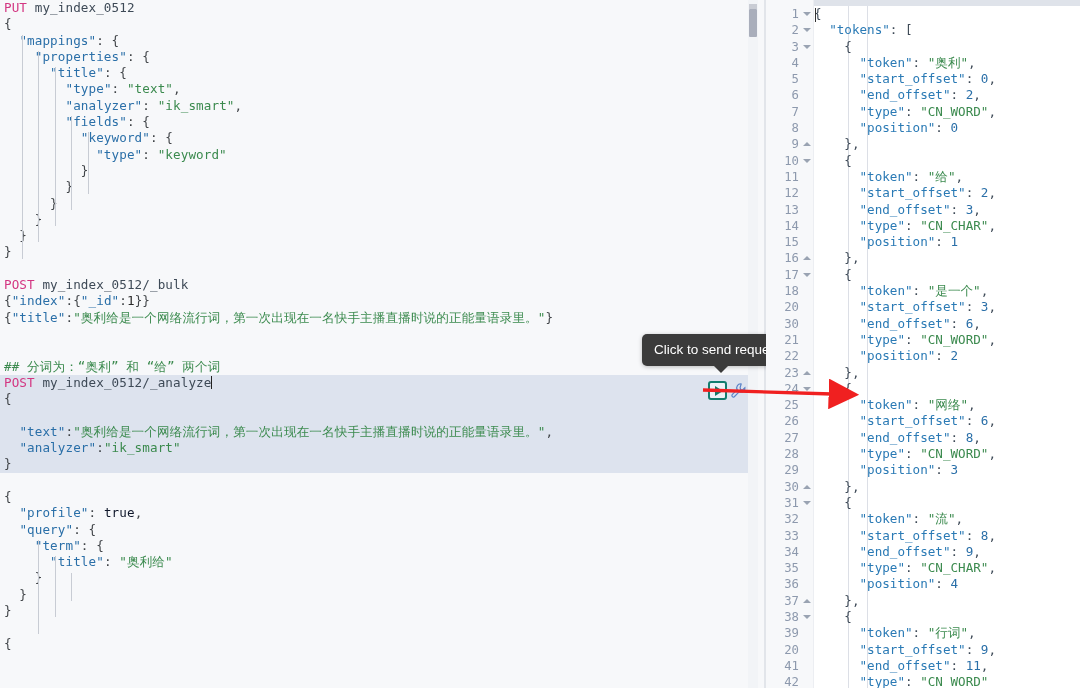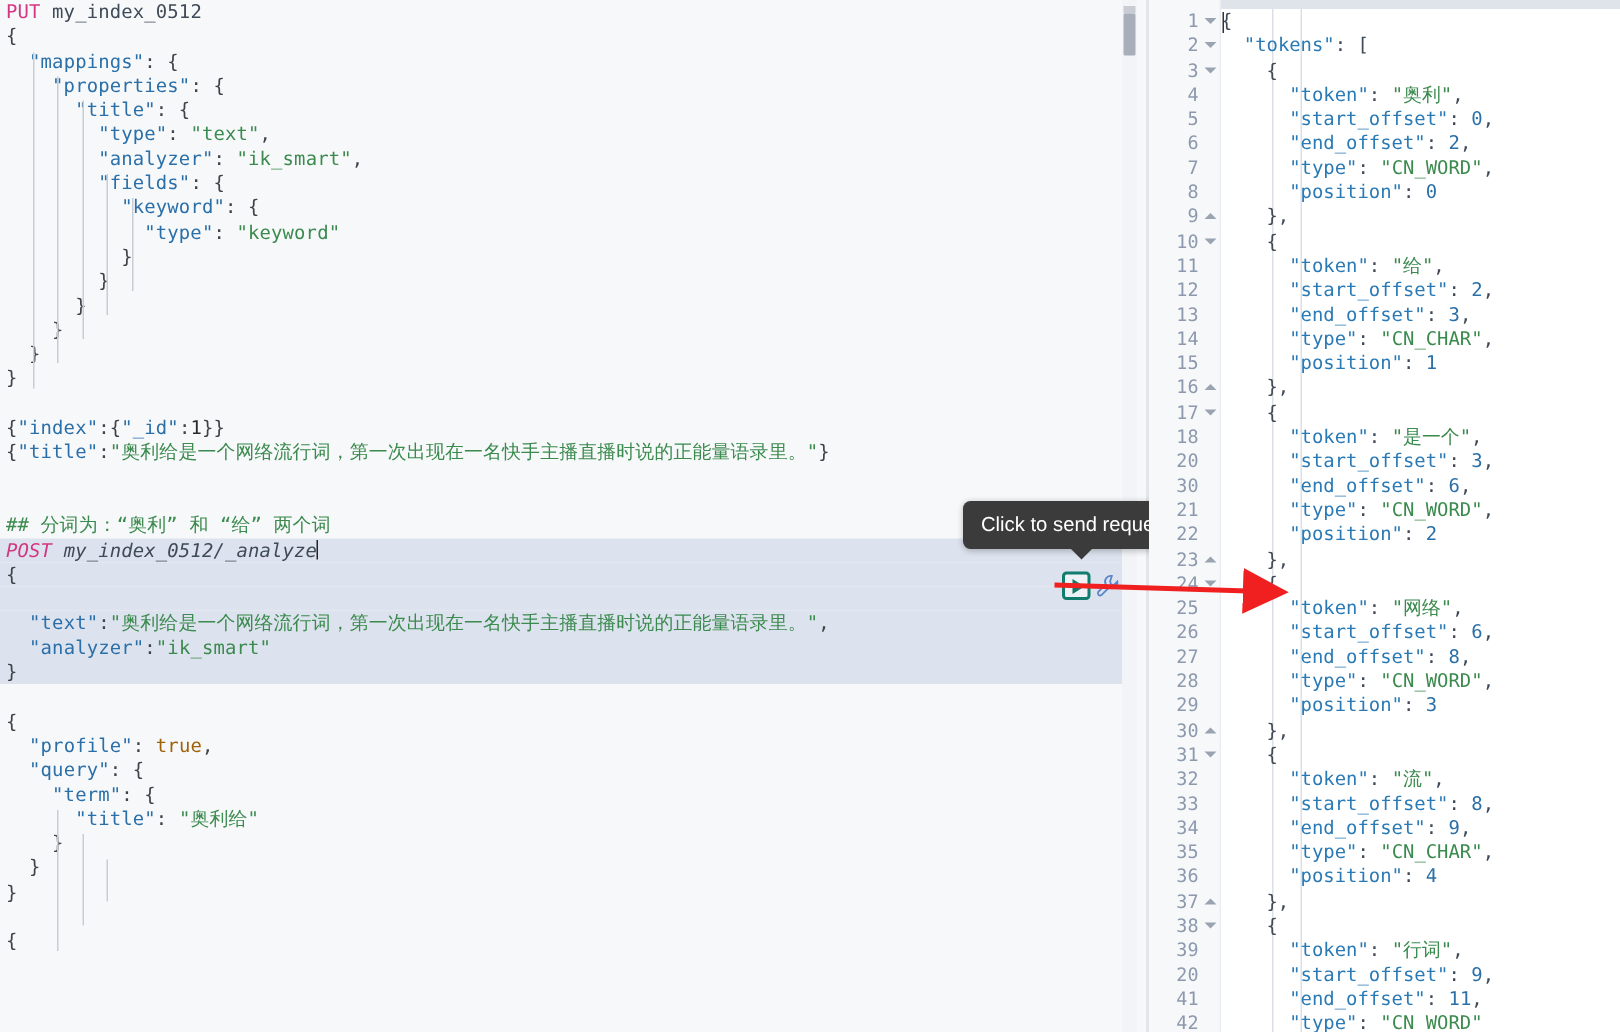--- a/index.html
+++ b/index.html
@@ -45,21 +45,21 @@
   }
   .cline.hl { background: #dde3ee; }
 
   
   .m-method { color: #d33682; }
   .m-url    { color: #3e4a57; }
   .m-brace  { color: #404448; }
   .m-key    { color: #2a6fa8; }
   .m-str    { color: #3b8a4e; }
   .m-strcn  { color: #3b8a4e; }
-  .m-bool   { color: #a16207; }
+  .m-bool   { color: #0f172a; }
   .m-punct  { color: #404448; }
   .m-comment{ color: #3b8a4e; }
   .m-plain  { color: #3e4a57; }
 
   
   .guide {
     position: absolute;
     top: 0; bottom: 0;
     width: 1px;
     background: #c8ccd4;
@@ -248,26 +248,27 @@
         <div class="cline"><span class="m-plain">        </span><span class="m-key">"fields"</span><span class="m-punct">: {</span></div>
         <div class="cline"><span class="m-plain">          </span><span class="m-key">"keyword"</span><span class="m-punct">: {</span></div>
         <div class="cline"><span class="m-plain">            </span><span class="m-key">"type"</span><span class="m-punct">: </span><span class="m-str">"keyword"</span></div>
         <div class="cline"><span class="m-punct">          }</span></div>
         <div class="cline"><span class="m-punct">        }</span></div>
         <div class="cline"><span class="m-punct">      }</span></div>
         <div class="cline"><span class="m-punct">    }</span></div>
         <div class="cline"><span class="m-punct">  }</span></div>
         <div class="cline"><span class="m-brace">}</span></div>
         <div class="cline">&nbsp;</div>
+        <div class="cline"><span class="m-method">POST </span><span class="m-url">my_index_0512/_bulk</span></div>
         <div class="cline"><span class="m-punct">{</span><span class="m-key">"index"</span><span class="m-punct">:{</span><span class="m-key">"_id"</span><span class="m-punct">:</span><span class="m-num">1</span><span class="m-punct">}}</span></div>
         <div class="cline"><span class="m-punct">{</span><span class="m-key">"title"</span><span class="m-punct">:</span><span class="m-strcn">"奥利给是一个网络流行词，第一次出现在一名快手主播直播时说的正能量语录里。"</span><span class="m-punct">}</span></div>
         <div class="cline">&nbsp;</div>
         <div class="cline">&nbsp;</div>
         <div class="cline"><span class="m-comment">## 分词为：“奥利” 和 “给” 两个词</span></div>
-        <div class="cline hl" style="width: 750px; font-style: italic;"><span class="m-method">POST </span><span class="m-url">my_index_0512/_analyze</span><span style="display: inline-block; width: 1px; height: 13px; background: rgb(34, 34, 34); vertical-align: -2px;"></span></div>
+        <div class="cline hl" style="width: 750px;"><span class="m-method">POST </span><span class="m-url">my_index_0512/_analyze</span><span style="display: inline-block; width: 1px; height: 13px; background: rgb(34, 34, 34); vertical-align: -2px;"></span></div>
         <div class="cline hl" style="width: 750px;"><span class="m-brace">{</span></div>
         <div class="cline hl" style="width: 750px;">&nbsp;</div>
         <div class="cline hl" style="width: 750px;"><span class="m-plain">  </span><span class="m-key">"text"</span><span class="m-punct">:</span><span class="m-strcn">"奥利给是一个网络流行词，第一次出现在一名快手主播直播时说的正能量语录里。"</span><span class="m-punct">,</span></div>
         <div class="cline hl" style="width: 750px;"><span class="m-plain">  </span><span class="m-key">"analyzer"</span><span class="m-punct">:</span><span class="m-str">"ik_smart"</span></div>
         <div class="cline hl" style="width: 750px;"><span class="m-brace">}</span></div>
         <div class="cline">&nbsp;</div>
         <div class="cline"><span class="m-brace">{</span></div>
         <div class="cline"><span class="m-plain">  </span><span class="m-key">"profile"</span><span class="m-punct">: </span><span class="m-bool">true</span><span class="m-punct">,</span></div>
         <div class="cline"><span class="m-plain">  </span><span class="m-key">"query"</span><span class="m-punct">: {</span></div>
         <div class="cline"><span class="m-plain">    </span><span class="m-key">"term"</span><span class="m-punct">: {</span></div>

